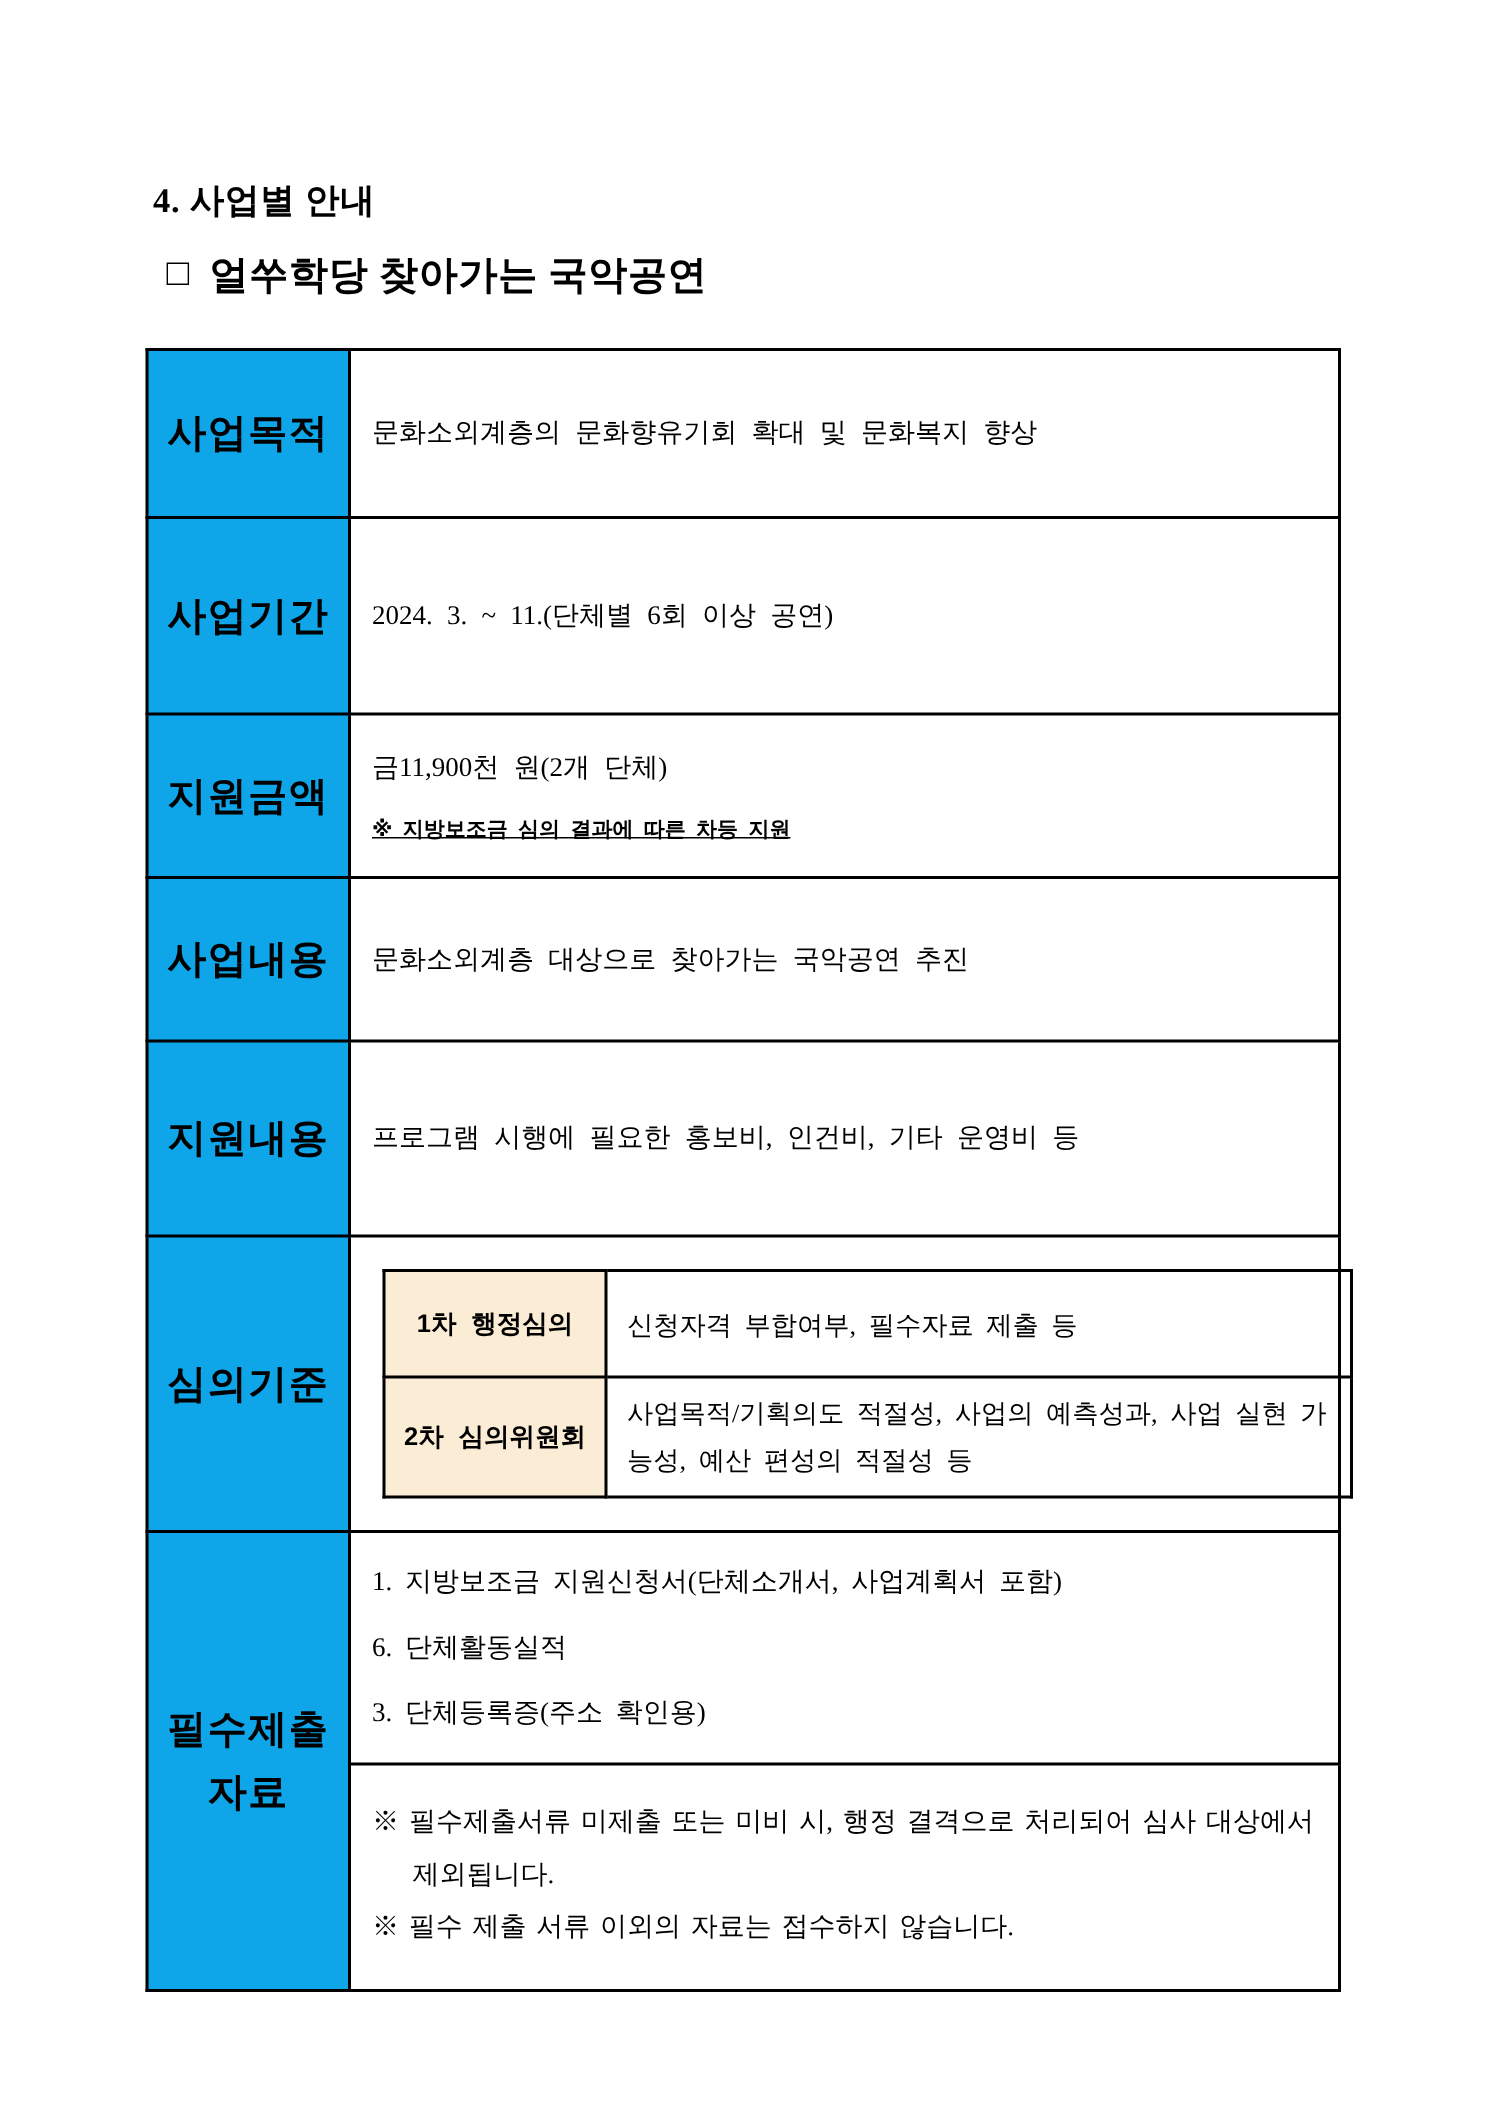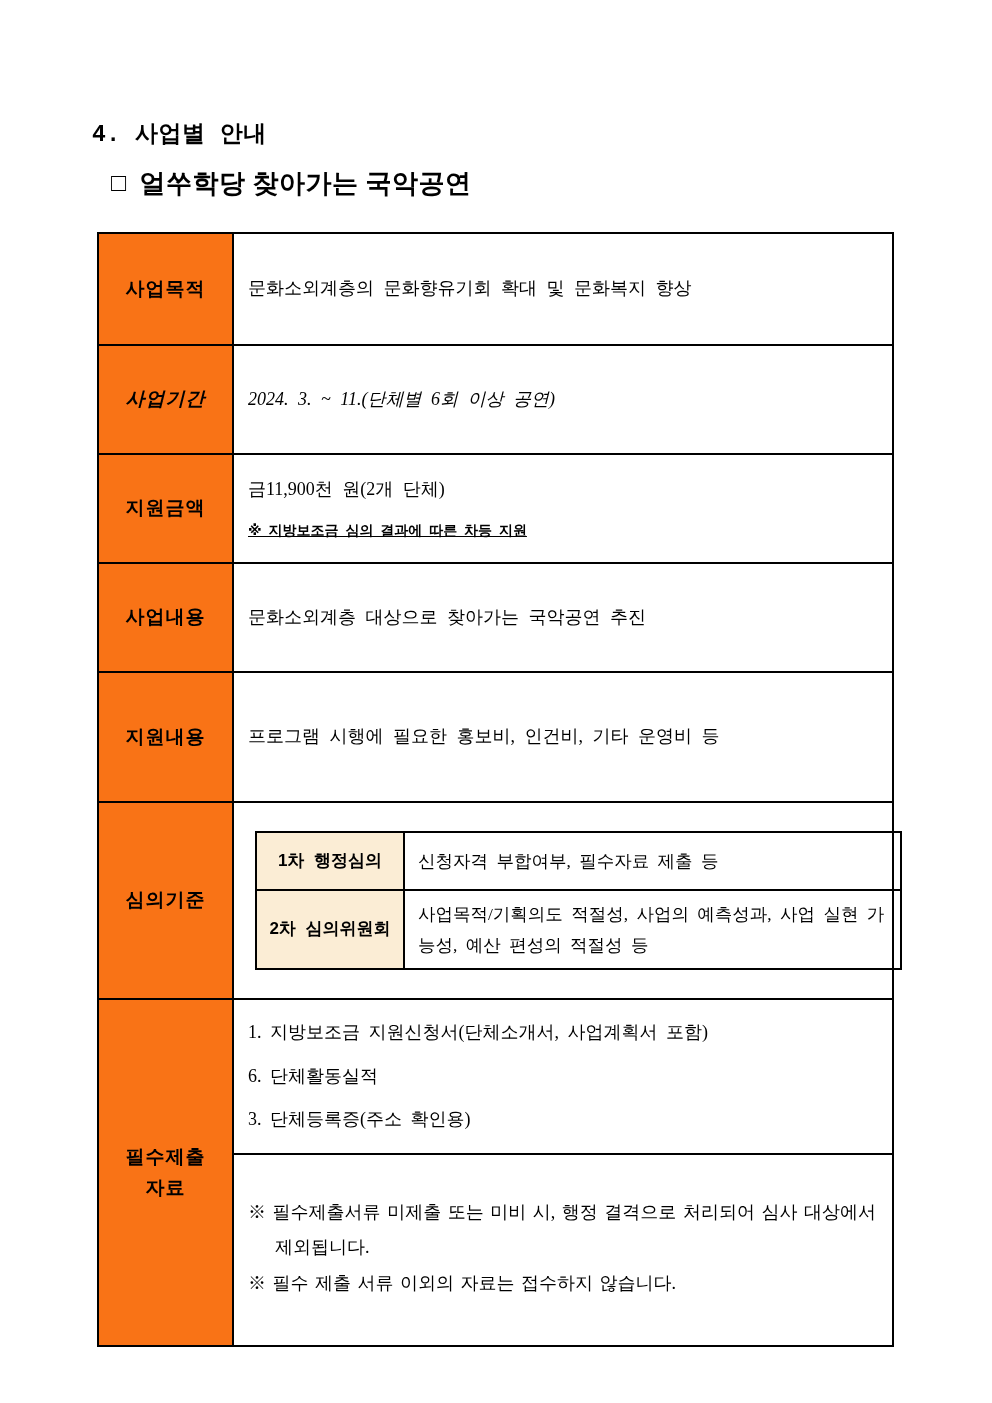--- a/index.html
+++ b/index.html
@@ -11,27 +11,26 @@
     position: relative;
     width: 992px;
     height: 1403px;
     font-family: "Liberation Serif", "DejaVu Serif", serif;
     color: #000000;
   }
 
   
   .page-title {
     position: absolute;
-    left: 92px;
+    left: 102px;
     top: 118px;
     font-size: 23px;
     font-weight: bold;
     letter-spacing: 0.5px;
     margin: 0;
-    font-family: Liberation Mono, monospace;
   }
   .section-heading {
     position: absolute;
     left: 111px;
     top: 166px;
     margin: 0;
     font-size: 26px;
     font-weight: bold;
     letter-spacing: 0.5px;
     display: flex;
@@ -52,44 +51,44 @@
     top: 232px;
     width: 795px;
     border-collapse: collapse;
     table-layout: fixed;
   }
   table.doc-table > tbody > tr > td {
     border: 2px solid #000000;
   }
   .label-cell {
     width: 135px;
-    background: #f97316;
+    background: #0ea5e9;
     text-align: center;
     vertical-align: middle;
     font-weight: bold;
-    font-size: 19px;
+    font-size: 26px;
     letter-spacing: 1px;
     line-height: 1.6;
     padding: 4px 6px;
   }
   .content-cell {
     vertical-align: middle;
     padding: 10px 14px;
     font-size: 18px;
     word-spacing: 5px;
     line-height: 1.55;
   }
   tr.r-purpose  { height: 112px; }
-  tr.r-period   { height: 109px; font-style: italic; }
+  tr.r-period   { height: 131px; }
   tr.r-amount   { height: 109px; }
   tr.r-business { height: 109px; }
   tr.r-support  { height: 130px; }
   tr.r-criteria { height: 197px; }
   tr.r-docs-a   { height: 155px; }
-  tr.r-docs-b   { height: 192px; }
+  tr.r-docs-b   { height: 151px; }
 
   
   .amount-main { margin: 0 0 16px 0; }
   .amount-note {
     margin: 0;
     font-family: "Liberation Sans", "DejaVu Sans", sans-serif;
     font-weight: bold;
     font-size: 14px;
     text-decoration: underline;
     word-spacing: 3px;
@@ -116,21 +115,21 @@
     padding: 4px;
   }
   .desc-cell {
     vertical-align: middle;
     padding: 8px 13px;
     font-size: 17.5px;
     word-spacing: 4px;
     line-height: 1.75;
     margin-left: 38px;
   }
-  tr.cr-1 { height: 58px; }
+  tr.cr-1 { height: 71px; }
   tr.cr-2 { height: 72px; }
 
   
   .docs-items-cell { vertical-align: middle; padding: 12px 14px; margin-top: 27px; }
   .doc-item {
     margin: 0 0 16px 0;
     font-size: 18px;
     word-spacing: 4px;
   }
   .doc-item:last-child { margin-bottom: 0; }

